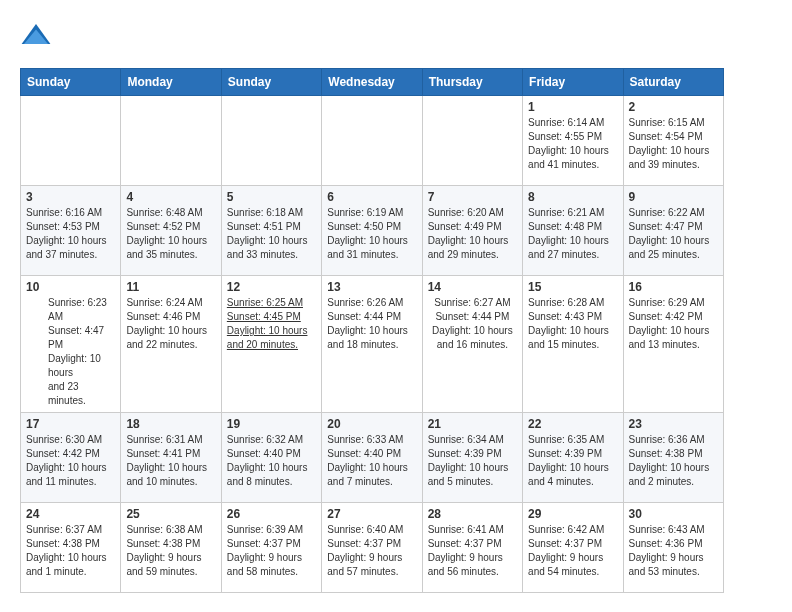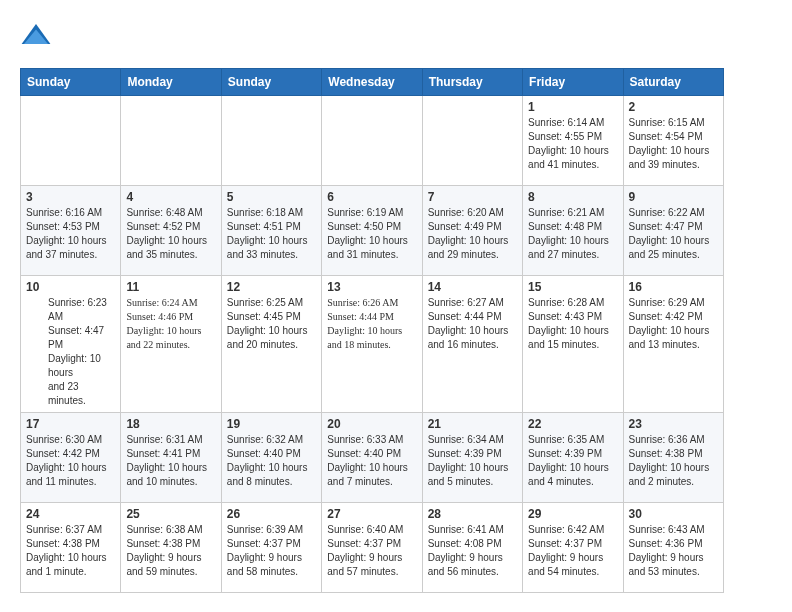--- a/index.html
+++ b/index.html
@@ -215,42 +215,42 @@
         <tr class="row-odd">
           <td>
             <span class="day-num">10</span>
             <div class="day-info" style="white-space: pre-line; margin-left: 22px;">Sunrise: 6:23 AM
 Sunset: 4:47 PM
 Daylight: 10 hours
 and 23 minutes.</div>
           </td>
           <td>
             <span class="day-num">11</span>
-            <div class="day-info" style="white-space: pre-line; font-family: Liberation Serif, serif;">Sunrise: 6:24 AM
+            <div class="day-info" style="white-space: pre-line;">Sunrise: 6:24 AM
 Sunset: 4:46 PM
 Daylight: 10 hours
 and 22 minutes.</div>
           </td>
           <td>
             <span class="day-num">12</span>
-            <div class="day-info" style="white-space: pre-line;">Sunrise: 6:25 AM
+            <div class="day-info" style="white-space: pre-line; text-decoration: underline;">Sunrise: 6:25 AM
 Sunset: 4:45 PM
 Daylight: 10 hours
 and 20 minutes.</div>
           </td>
           <td>
             <span class="day-num">13</span>
-            <div class="day-info" style="white-space: pre-line; font-family: Liberation Serif, serif;">Sunrise: 6:26 AM
+            <div class="day-info" style="white-space: pre-line;">Sunrise: 6:26 AM
 Sunset: 4:44 PM
 Daylight: 10 hours
 and 18 minutes.</div>
           </td>
           <td>
             <span class="day-num">14</span>
-            <div class="day-info" style="white-space: pre-line;">Sunrise: 6:27 AM
+            <div class="day-info" style="white-space: pre-line; text-align: center;">Sunrise: 6:27 AM
 Sunset: 4:44 PM
 Daylight: 10 hours
 and 16 minutes.</div>
           </td>
           <td>
             <span class="day-num">15</span>
             <div class="day-info" style="white-space: pre-line;">Sunrise: 6:28 AM
 Sunset: 4:43 PM
 Daylight: 10 hours
 and 15 minutes.</div>
@@ -339,21 +339,21 @@
           <td>
             <span class="day-num">27</span>
             <div class="day-info" style="white-space: pre-line;">Sunrise: 6:40 AM
 Sunset: 4:37 PM
 Daylight: 9 hours
 and 57 minutes.</div>
           </td>
           <td>
             <span class="day-num">28</span>
             <div class="day-info" style="white-space: pre-line;">Sunrise: 6:41 AM
-Sunset: 4:08 PM
+Sunset: 4:37 PM
 Daylight: 9 hours
 and 56 minutes.</div>
           </td>
           <td>
             <span class="day-num">29</span>
             <div class="day-info" style="white-space: pre-line;">Sunrise: 6:42 AM
 Sunset: 4:37 PM
 Daylight: 9 hours
 and 54 minutes.</div>
           </td>

